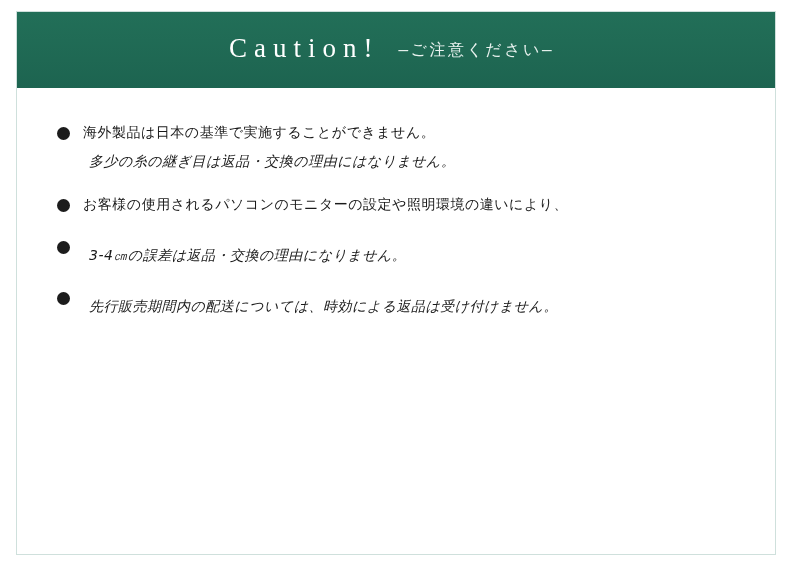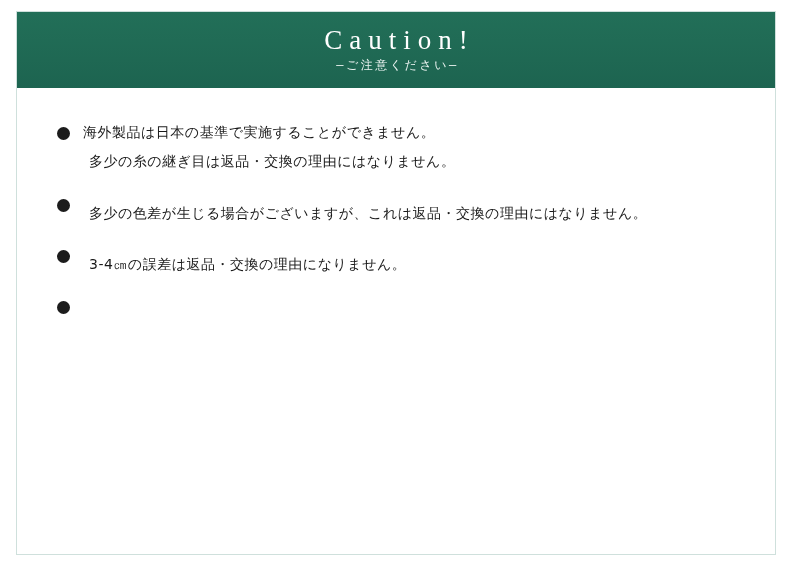--- a/index.html
+++ b/index.html
@@ -23,44 +23,44 @@
     box-sizing: border-box;
     border: 1px solid #cfe0dc;
     background: #ffffff;
   }
 
   #notice-header {
     height: 76px;
     background: #1f6a54;
     background: linear-gradient(180deg, #226f58 0%, #1d6450 100%);
     display: flex;
-    flex-direction: column;
+    flex-direction: row;
     align-items: center;
     justify-content: center;
     color: #ffffff;
     text-align: center;
   }
 
   #header-title {
     font-family: "Liberation Serif", serif;
     font-size: 27px;
     letter-spacing: 7px;
     padding-left: 7px;
     line-height: 1.1;
     font-weight: normal;
     margin: 0 0 2px 0;
   }
 
   #header-subtitle {
     font-family: Liberation Mono, monospace;
-    font-size: 12px;
+    font-size: 16px;
     letter-spacing: 2.5px;
     padding-left: 3px;
     color: #eaf3f0;
-    margin: 0;
+    margin: 16px;
   }
 
   #notice-body {
     padding: 34px 34px 0 40px;
   }
 
   .notice-item {
     display: flex;
     align-items: flex-start;
     margin-bottom: 22px;
@@ -85,20 +85,21 @@
     font-size: 14px;
     color: #1a1a1a;
     line-height: 1.45;
     letter-spacing: 0.5px;
     white-space: nowrap;
   }
 
   .notice-line.second {
     margin-top: 9px;
     margin-left: 6px;
+    font-style: italic;
   }
 </style>
 </head>
 <body>
 
 <div id="notice-card">
 
   <div id="notice-header">
     <div id="header-title">Caution!</div>
     <div id="header-subtitle">―ご注意ください―</div>
@@ -110,31 +111,32 @@
       <span class="bullet"></span>
       <div class="item-lines">
         <div class="notice-line">海外製品は日本の基準で実施することができません。</div>
         <div class="notice-line second">多少の糸の継ぎ目は返品・交換の理由にはなりません。</div>
       </div>
     </div>
 
     <div class="notice-item">
       <span class="bullet"></span>
       <div class="item-lines">
-        <div class="notice-line second">多少の色差が生じる場合がございますが、これは返品・交換の理由にはなりません。</div>
+        <div class="notice-line">お客様の使用されるパソコンのモニターの設定や照明環境の違いにより、</div>
       </div>
     </div>
 
     <div class="notice-item">
       <span class="bullet"></span>
       <div class="item-lines">
         <div class="notice-line second">3-4㎝の誤差は返品・交換の理由になりません。</div>
       </div>
     </div>
 
     <div class="notice-item">
       <span class="bullet"></span>
       <div class="item-lines">
+        <div class="notice-line second">先行販売期間内の配送については、時効による返品は受け付けません。</div>
       </div>
     </div>
 
   </div>
 </div>
 
 </body></html>

